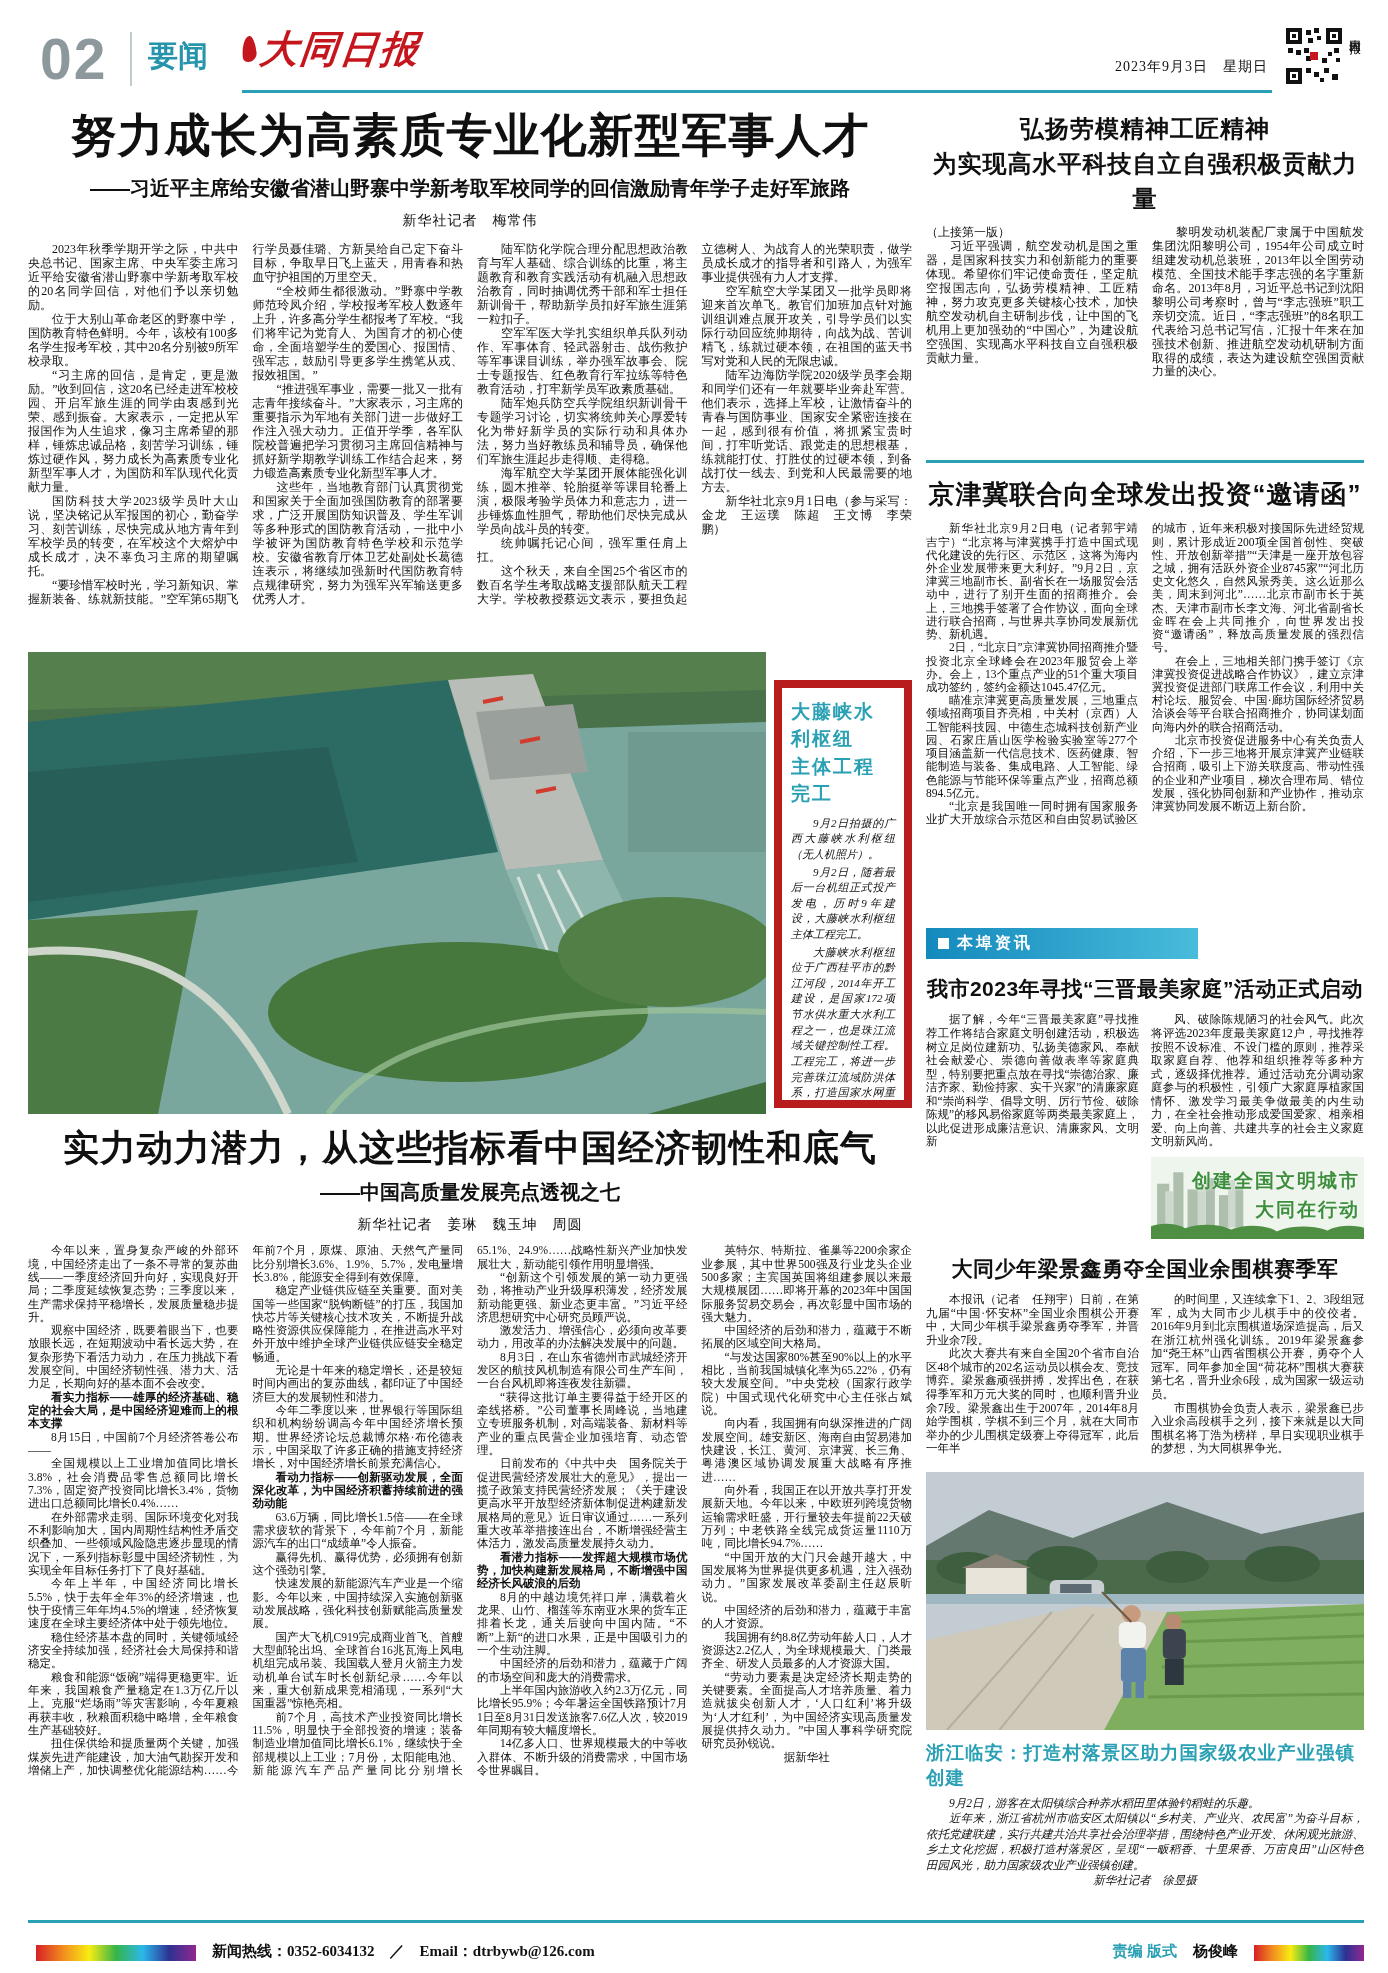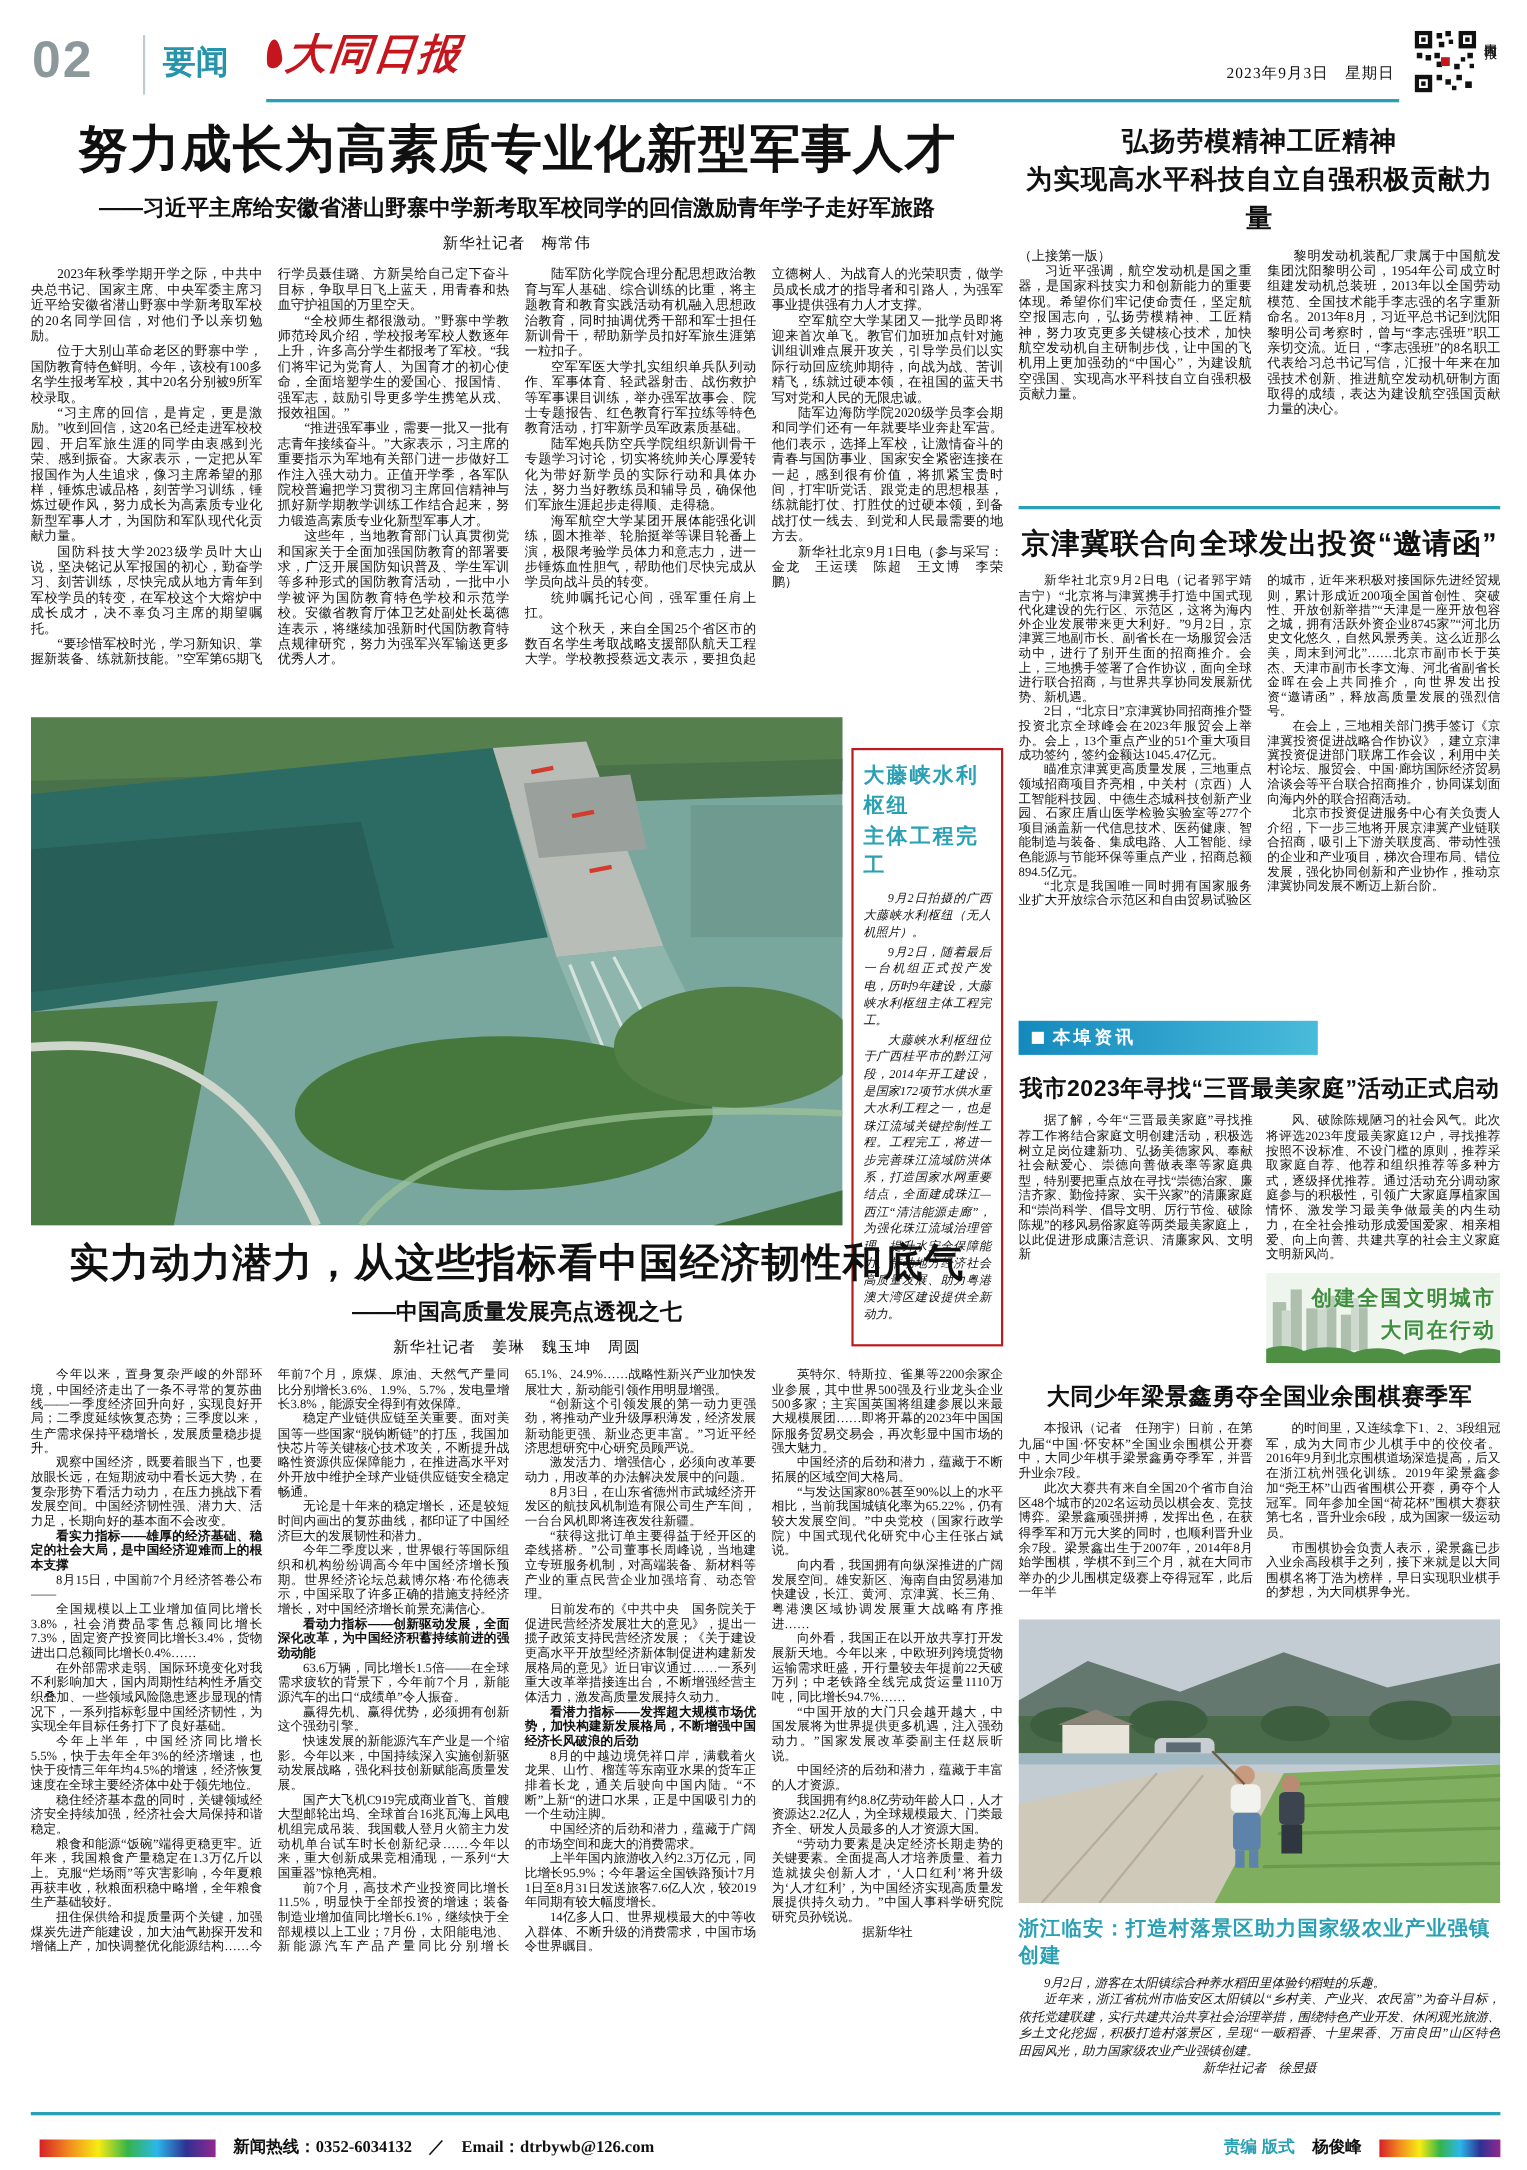--- a/index.html
+++ b/index.html
@@ -2,21 +2,21 @@
 <html><head>
 <meta charset="utf-8">
 <style>
   *{margin:0;padding:0;box-sizing:border-box}
   html,body{background:#fff}
   body{width:1388px;font-family:"Liberation Serif",serif;color:#101010}
   .sheet{position:relative;width:1388px;height:1973px;background:#fff;overflow:hidden;padding:24px 24px 0 28px}
 
   
   .masthead{position:relative;height:86px}
-  .page-num{position:absolute;left:1px;top:2px;font-family:"Liberation Sans",sans-serif;font-weight:bold;font-size:47px;color:#8d989d;letter-spacing:2px}
+  .page-num{position:absolute;left:12px;top:2px;font-family:"Liberation Sans",sans-serif;font-weight:bold;font-size:57px;color:#8d989d;letter-spacing:2px}
   .mast-div{position:absolute;left:102px;top:8px;width:2px;height:54px;background:#c2cbce}
   .section-name{position:absolute;left:120px;top:12px;font-family:"Liberation Sans",sans-serif;font-weight:bold;font-size:30px;color:#2695ac}
   .logo{position:absolute;left:214px;top:0;font-family:"Liberation Serif",serif;font-style:italic;font-weight:bold;font-size:38px;color:#c5161d;transform:skewX(-6deg);letter-spacing:2px}
   .logo-flame{display:inline-block;width:14px;height:26px;background:#c5161d;border-radius:60% 40% 55% 45%/80% 70% 30% 20%;margin-right:4px;transform:rotate(-12deg)}
   .mast-rule{position:absolute;left:214px;right:92px;top:66px;height:3px;background:#2aa0b4}
   .date{position:absolute;right:96px;top:34px;font-size:14px;letter-spacing:1px}
   .qr{position:absolute;right:22px;top:4px;width:56px;height:56px}
   .qr-label{position:absolute;right:2px;top:6px;writing-mode:vertical-rl;font-size:12px;line-height:14px;letter-spacing:1px}
 
   
@@ -33,21 +33,21 @@
   .cols{text-align:justify;overflow:hidden}
   .cols p{text-indent:2em}
   .p-bold{font-weight:bold;font-family:"Liberation Sans",sans-serif}
   .mil-body{margin-top:12px;column-count:4;column-gap:14px;height:398px;font-size:12px;line-height:1.17}
   .econ-body{margin-top:10px;column-count:4;column-gap:14px;height:644px;font-size:11.5px;line-height:1.16}
 
   
   .photo-row{display:flex;gap:8px;margin-top:12px;height:462px}
   .dam-photo{width:738px;flex:0 0 738px;height:462px}
   .dam-photo svg{display:block;width:100%;height:100%}
-  .caption-box{flex:1;margin-top:28px;border:2px solid #b91c1c;padding:10px 9px;height:544px;overflow:hidden;background:#fff}
+  .caption-box{flex:1;margin-top:28px;border:8px solid #b91c1c;padding:10px 9px;height:428px;overflow:hidden;background:#fff}
   .caption-title{font-family:"Liberation Sans",sans-serif;font-weight:bold;font-size:19px;line-height:1.45;color:#2aa0b4;letter-spacing:2px}
   .caption-text{margin-top:8px;font-size:11px;line-height:1.42;font-style:italic;text-align:justify}
   .caption-text p{text-indent:2em;margin-bottom:2px}
 
   .econ-art{margin-top:14px}
   .econ-head{font-size:36px}
   .econ-sub{font-size:20px;margin-top:12px}
 
   
   .rail-art{margin-top:2px}

